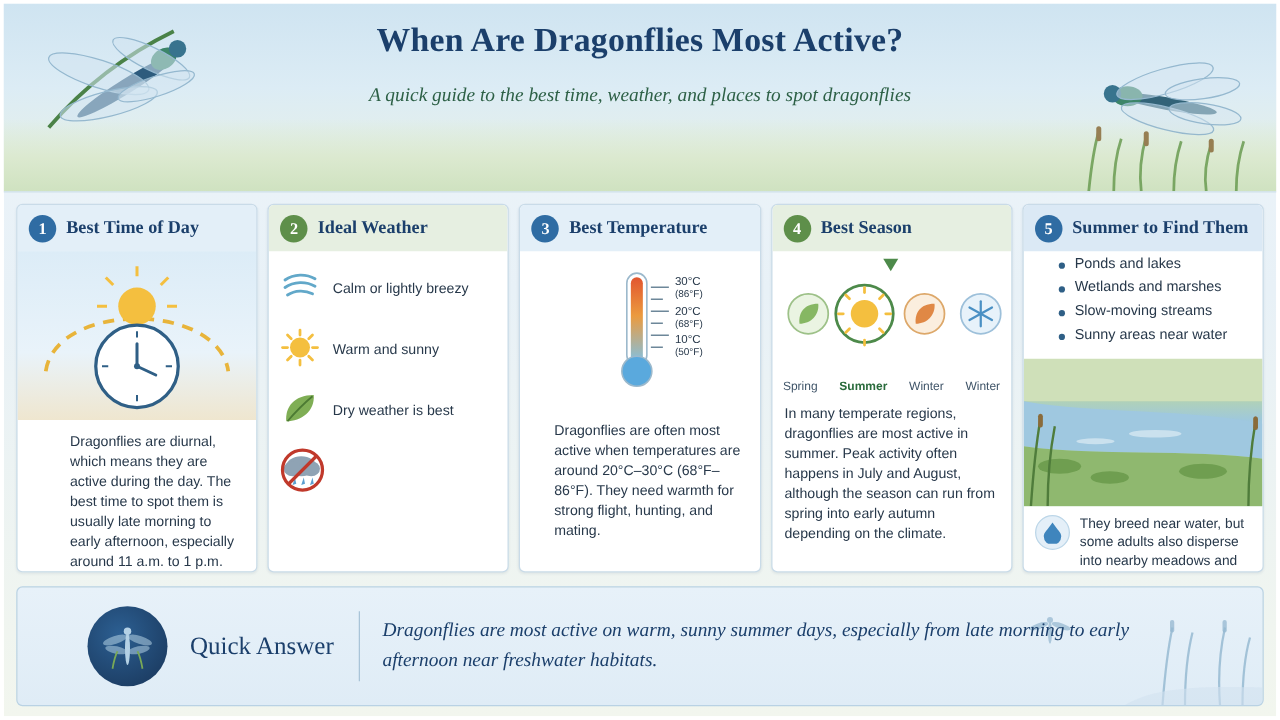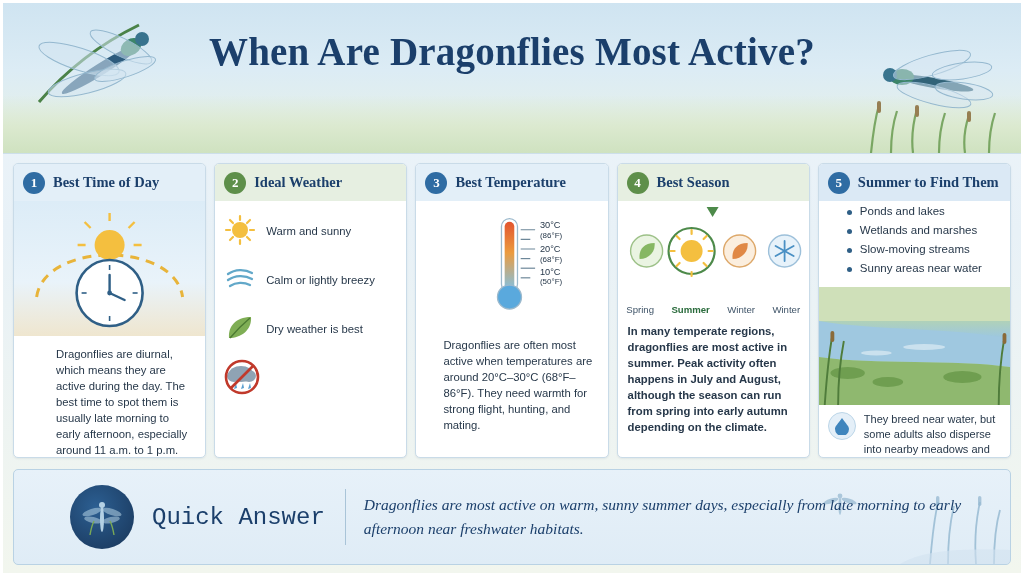--- a/index.html
+++ b/index.html
@@ -46,25 +46,25 @@
     opacity: .85;
   }
   .header-text {
     position: absolute;
     left: 0; right: 0; top: 14px;
     text-align: center;
     z-index: 4;
   }
   .title {
     font-family: "Liberation Serif", serif;
-    font-size: 39px;
+    font-size: 27px;
     font-weight: bold;
     color: #1b3f6b;
     letter-spacing: .2px;
-    margin: 12px;
+    margin: 0;
   }
   .subtitle {
     font-family: "Liberation Serif", serif;
     font-style: italic;
     font-size: 15.5px;
     color: #2d6046;
     margin-top: 20px;
   }
 
   
@@ -154,21 +154,21 @@
   .c2-row .lbl { font-size: 11.3px; color: #27384a; line-height: 1.3; }
 
   
   .c3 .card-head { background: #e3eff8; }
   .c3-art { height: 128px; position: relative; margin-left: 39px; }
   .c3-text { padding-top: 8px; padding-left: 27px; }
 
   
   .c4 .card-head { background: #e6efe1; }
   .c4-art { height: 118px; position: relative; }
-  .c4-text { padding-top: 4px; font-weight: bold; }
+  .c4-text { padding-top: 4px; }
   .season-labels {
     position: absolute;
     left: 0; right: 0; bottom: 4px;
     display: flex;
     justify-content: space-around;
     font-size: 9.6px;
     color: #3f5468;
   }
   .season-labels .active { color: #2a6b3c; font-weight: bold; }
 
@@ -231,22 +231,22 @@
   }
   .footer-emblem {
     width: 64px; height: 64px;
     border-radius: 50%;
     background: radial-gradient(circle at 40% 35%, #2c5f92 0%, #1d3f66 75%);
     margin-left: 56px;
     flex: 0 0 auto;
     display: flex; align-items: center; justify-content: center;
   }
   .footer-label {
-    font-family: Liberation Mono, monospace;
-    font-size: 24px;
+    font-family: Liberation Serif, serif;
+    font-size: 20px;
     color: #1b3f6b;
     margin-left: 18px;
     white-space: nowrap;
   }
   .footer-divider {
     width: 1px;
     height: 56px;
     background: #a9c4d8;
     margin: 0 18px 0 20px;
     flex: 0 0 auto;
@@ -319,20 +319,21 @@
       </g>
       <g fill="#8a6b3a">
         <rect x="16" y="8" width="4" height="12" rx="2"></rect>
         <rect x="54" y="12" width="4" height="12" rx="2"></rect>
         <rect x="106" y="18" width="4" height="11" rx="2"></rect>
       </g>
     </svg>
 
     <div class="header-text">
       <div class="title">When Are Dragonflies Most Active?</div>
+      <div class="subtitle">A quick guide to the best time, weather, and places to spot dragonflies</div>
     </div>
   </div>
 
   <div class="cards">
 
     <div class="card c1">
       <div class="card-head">
         <div class="badge" style="background:#2f6ca3">1</div>
         <div class="card-title">Best Time of Day</div>
       </div>
@@ -361,51 +362,51 @@
       </div>
       <div class="card-body c1-text">Dragonflies are diurnal, which means they are active during the day. The best time to spot them is usually late morning to early afternoon, especially around 11 a.m. to 1 p.m.</div>
     </div>
 
     <div class="card c2">
       <div class="card-head">
         <div class="badge" style="background:#5e8f4a">2</div>
         <div class="card-title">Ideal Weather</div>
       </div>
       <div class="c2-list">
+
+        <div class="c2-row">
+          <span>
+            <svg width="34" height="34" viewBox="0 0 34 34">
+              <g stroke="#62a8c9" stroke-width="2.3" fill="none" stroke-linecap="round">
+                <path d="M5 12 C12 7, 22 7, 29 11"></path>
+                <path d="M5 18 C12 13, 22 13, 29 17"></path>
+                <path d="M7 24 C13 20, 21 20, 27 23"></path>
+              </g>
+            </svg>
+          </span>
+          <span class="lbl">Calm or lightly breezy</span>
+        </div>
 
         <div class="c2-row">
           <span>
             <svg width="34" height="34" viewBox="0 0 34 34">
               <circle cx="17" cy="17" r="8" fill="#f4bf3f"></circle>
               <g stroke="#f4bf3f" stroke-width="2.2" stroke-linecap="round">
                 <line x1="17" y1="3" x2="17" y2="7"></line>
                   <line x1="17" y1="27" x2="17" y2="31"></line>
                 <line x1="3" y1="17" x2="7" y2="17"></line>
                   <line x1="27" y1="17" x2="31" y2="17"></line>
                 <line x1="7" y1="7" x2="10" y2="10"></line>
                   <line x1="24" y1="24" x2="27" y2="27"></line>
                 <line x1="27" y1="7" x2="24" y2="10"></line>
                   <line x1="10" y1="24" x2="7" y2="27"></line>
               </g>
             </svg>
           </span>
           <span class="lbl">Warm and sunny</span>
-        </div>
-
-        <div class="c2-row">
-          <span>
-            <svg width="34" height="34" viewBox="0 0 34 34">
-              <g stroke="#62a8c9" stroke-width="2.3" fill="none" stroke-linecap="round">
-                <path d="M5 12 C12 7, 22 7, 29 11"></path>
-                <path d="M5 18 C12 13, 22 13, 29 17"></path>
-                <path d="M7 24 C13 20, 21 20, 27 23"></path>
-              </g>
-            </svg>
-          </span>
-          <span class="lbl">Calm or lightly breezy</span>
         </div>
 
         <div class="c2-row">
           <span>
             <svg width="34" height="34" viewBox="0 0 34 34">
               <path d="M28 6 C12 6, 5 16, 6 27 C18 27, 29 19, 28 6 Z" fill="#7fae55"></path>
               <path d="M7 27 C13 20, 21 12, 27 7" stroke="#4c7a33" stroke-width="1.4" fill="none"></path>
             </svg>
           </span>
           <span class="lbl">Dry weather is best</span>

